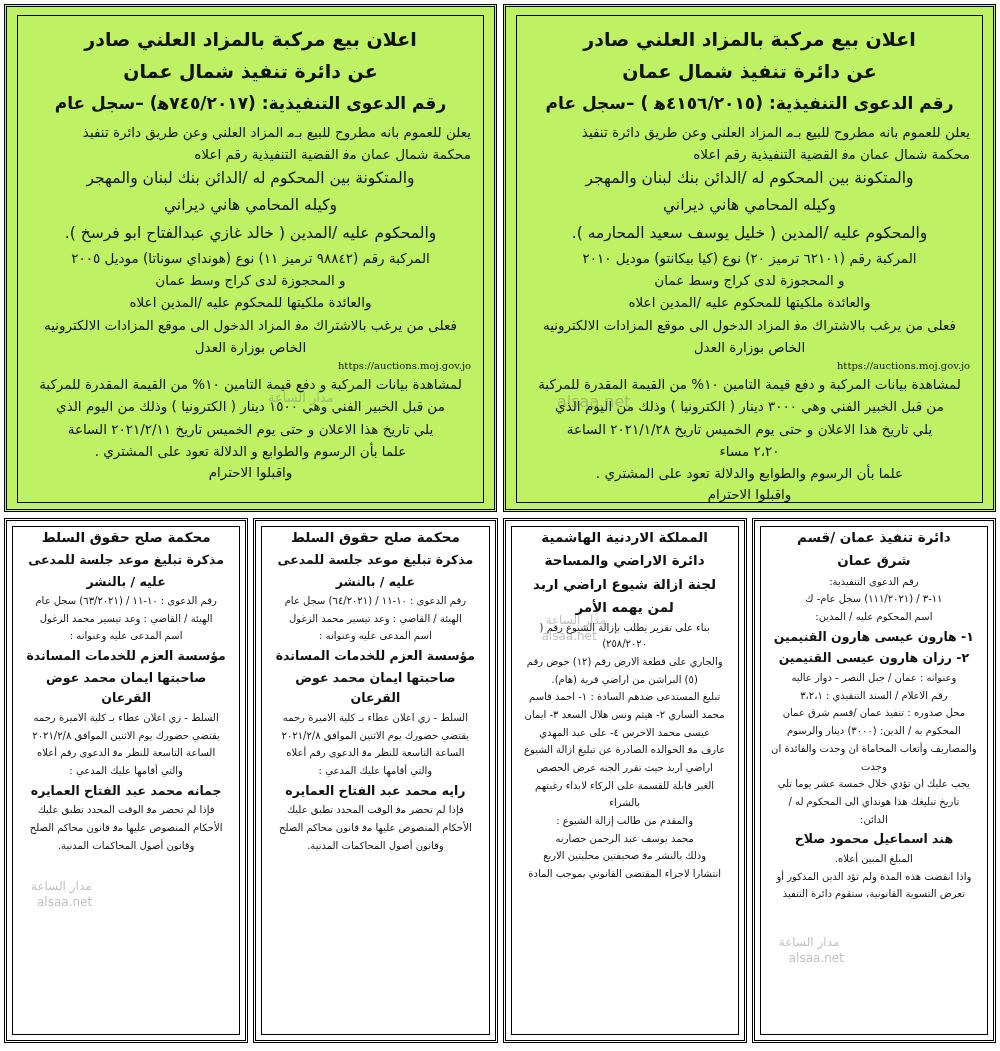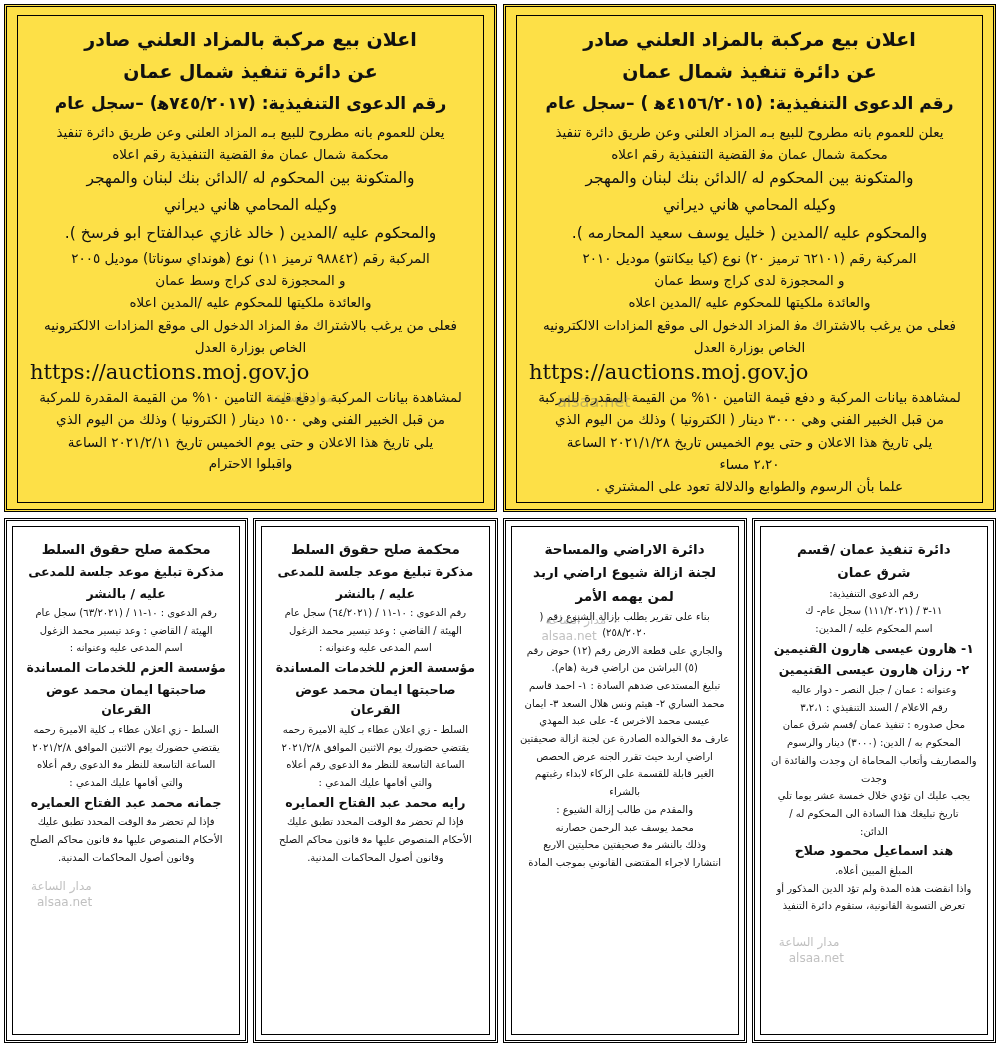--- a/index.html
+++ b/index.html
@@ -12,21 +12,21 @@
   .page{width:1000px;height:1051px;position:relative;box-sizing:border-box;padding:4px;}
 
   
   .top-row{display:flex;flex-direction:row;gap:6px;height:508px;}
   .notice{
     flex:1 1 0;
     border:3px double #000;
     box-sizing:border-box;
     padding:8px 10px 6px 10px;
     position:relative;
-    background:#fde047;
+    background:#bef264;
   }
   .notice .inner{
     border:1px solid #000;
     height:100%;
     box-sizing:border-box;
     padding:10px 12px;
     display:flex;flex-direction:column;
     position:relative;
     overflow:hidden;
   }
@@ -40,33 +40,32 @@
   .nt-case{
     text-align:center;
     font-weight:bold;
     font-size:17px;
     line-height:1.5;
     margin:2px 0 4px 0;
   }
   .nt-p{
     font-size:13.5px;
     line-height:1.5;
-    text-align:center;
     margin:1px 0;
   }
   .nt-strong{
     font-weight:normal;
     font-size:15.5px;
     line-height:1.5;
     text-align:center;
     margin:2px 0;
   }
   .nt-url{
-    text-align:left;
-    font-size:21px;
+    text-align:right;
+    font-size:10px;
     direction:ltr;
     font-family:"DejaVu Serif","Liberation Serif",serif;
     margin:2px 0;
   }
   .nt-right{text-align:center;font-size:13.5px;line-height:1.5;margin:1px 0;}
   .nt-closing{text-align:center;font-size:13.5px;margin-top:2px;}
 
   
   .wm{
     position:absolute;
@@ -85,21 +84,21 @@
     border:3px double #000;
     box-sizing:border-box;
     padding:5px;
     position:relative;
     background:#fff;
   }
   .card .cinner{
     border:1px solid #000;
     height:100%;
     box-sizing:border-box;
-    padding:12px 7px;
+    padding:0 7px;
     overflow:hidden;
     position:relative;
   }
   .c-title{
     text-align:center;
     font-weight:bold;
     font-size:13.5px;
     line-height:1.5;
     margin-bottom:3px;
   }
@@ -171,20 +170,21 @@
         <div class="nt-strong">والمحكوم عليه /المدين ( خالد غازي عبدالفتاح ابو فرسخ ).</div>
         <div class="nt-right">المركبة رقم (٩٨٨٤٢ ترميز ١١) نوع (هونداي سوناتا) موديل ٢٠٠٥</div>
         <div class="nt-right">و المحجوزة لدى كراج وسط عمان</div>
         <div class="nt-right">والعائدة ملكيتها للمحكوم عليه /المدين اعلاه</div>
         <div class="nt-right">فعلى من يرغب بالاشتراك ﻣﻓ المزاد الدخول الى موقع المزادات الالكترونيه</div>
         <div class="nt-right">الخاص بوزارة العدل</div>
         <div class="nt-url">https://auctions.moj.gov.jo</div>
         <div class="nt-right">لمشاهدة بيانات المركبة و دفع قيمة التامين ١٠% من القيمة المقدرة للمركبة</div>
         <div class="nt-right">من قبل الخبير الفني وهي ١٥٠٠  دينار ( الكترونيا ) وذلك من اليوم الذي</div>
         <div class="nt-right">يلي تاريخ هذا الاعلان و حتى يوم الخميس  تاريخ ٢٠٢١/٢/١١ الساعة</div>
+        <div class="nt-right">علما بأن الرسوم والطوابع و الدلالة تعود على المشتري .</div>
         <div class="nt-closing">واقبلوا الاحترام</div>
 
         <span class="wm b">مدار الساعة</span>
       </div>
     </div>
 
   </div>
 
   <div class="bottom-row">
 
@@ -197,44 +197,45 @@
         <div class="c-line">اسم المحكوم عليه / المدين:</div>
         <div class="c-line bold">١- هارون عيسى هارون القنيمين</div>
         <div class="c-line bold">٢- رزان هارون عيسى القنيمين</div>
         <div class="c-line">وعنوانه : عمان / جبل النصر - دوار عاليه</div>
         <div class="c-line">رقم الاعلام / السند التنفيذي : ٣،٢،١</div>
         <div class="c-line">محل صدوره : تنفيذ عمان /قسم شرق عمان</div>
         <div class="c-line">المحكوم به / الدين: (٣٠٠٠) دينار والرسوم</div>
         <div class="c-line">والمصاريف وأتعاب المحاماة ان وجدت والفائدة ان</div>
         <div class="c-line">وجدت</div>
         <div class="c-line">يجب عليك ان تؤدي خلال خمسة عشر يوما تلي</div>
-        <div class="c-line">تاريخ تبليغك هذا السادة الى المحكوم له /</div>
+        <div class="c-line">تاريخ تبليغك هذا هونداي الى المحكوم له /</div>
         <div class="c-line">الدائن:</div>
         <div class="c-line bold">هند اسماعيل محمود صلاح</div>
         <div class="c-line">المبلغ المبين أعلاه.</div>
         <div class="c-line">واذا انقضت هذه المدة ولم تؤد الدين المذكور أو</div>
         <div class="c-line">تعرض التسوية القانونية، ستقوم دائرة التنفيذ</div>
 
         <span class="wmc" style="left:18px;top:408px;">مدار الساعة</span>
         <span class="wmc" style="left:28px;top:424px;">alsaa.net</span>
       </div>
     </div>
 
     <div class="card">
       <div class="cinner">
+        <div class="c-title">المملكة الاردنية الهاشمية</div>
         <div class="c-title">دائرة الاراضي والمساحة</div>
         <div class="c-title">لجنة ازالة شيوع اراضي اربد</div>
         <div class="c-title">لمن يهمه الأمر</div>
         <div class="c-line">بناء على تقرير يطلب بإزالة الشيوع رقم ( ٢٥٨/٢٠٢٠)</div>
         <div class="c-line">والجاري على قطعة الارض رقم (١٢) حوض رقم</div>
         <div class="c-line">(٥) البراشن من اراضي قرية (هام).</div>
         <div class="c-line">تبليغ المستدعى ضدهم السادة : ١- احمد قاسم</div>
         <div class="c-line">محمد الساري ٢- هيثم ونس هلال السعد ٣- ايمان</div>
         <div class="c-line">عيسى محمد الاخرس ٤- على عبد المهدي</div>
-        <div class="c-line">عارف ﻣﻓ الخوالده الصادرة عن لجنة ازالة صحيفتين</div>
+        <div class="c-line">عارف ﻣﻓ الخوالده الصادرة عن تبليغ ازالة الشيوع</div>
         <div class="c-line">اراضي اربد حيث تقرر الجنه عرض الحصص</div>
         <div class="c-line">الغير قابلة للقسمة على الركاء لابداء رغبتهم</div>
         <div class="c-line">بالشراء</div>
         <div class="c-line">والمقدم من طالب إزالة الشيوع :</div>
         <div class="c-line">محمد يوسف عبد الرحمن حصارنه</div>
         <div class="c-line">وذلك بالنشر ﻣﻓ صحيفتين محليتين الاربع</div>
         <div class="c-line">انتشارا لاجراء المقتضى القانوني بموجب المادة</div>
 
         <span class="wmc" style="left:34px;top:86px;">مدار الساعة</span>
         <span class="wmc" style="left:30px;top:102px;">alsaa.net</span>

